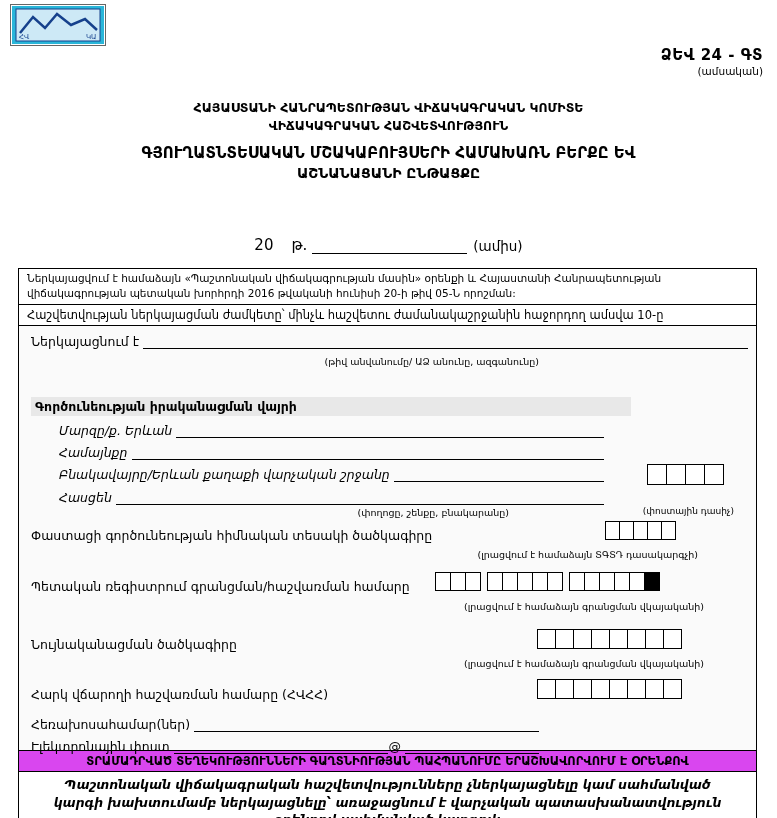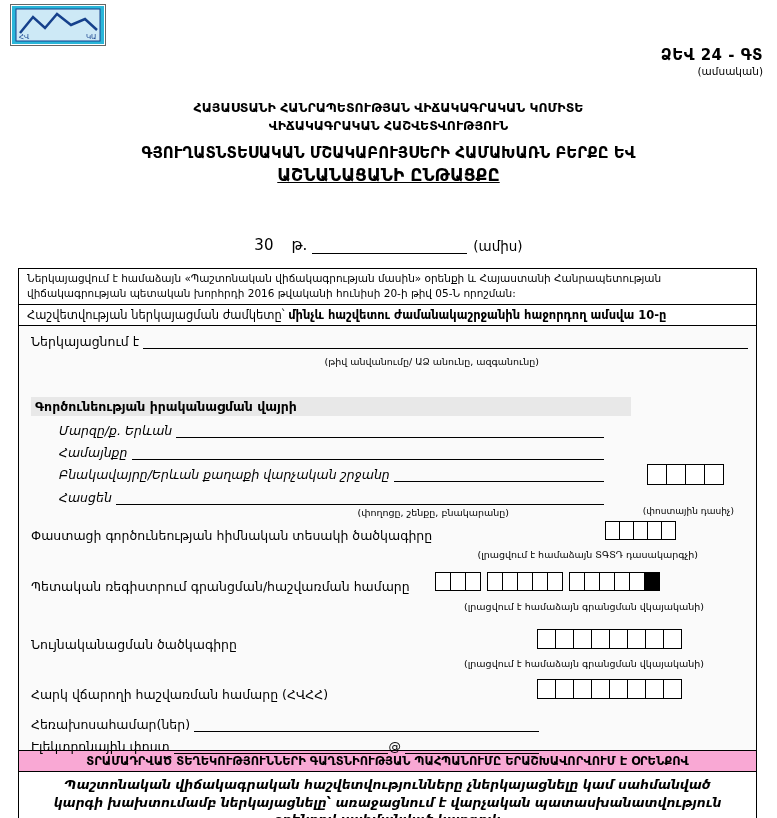--- a/index.html
+++ b/index.html
@@ -8,51 +8,51 @@
   .logo-wrap{position:absolute;top:4px;left:10px;}
 
   .form-code{position:absolute;top:46px;right:14px;text-align:right;}
   .form-code .code{font-size:15px;font-weight:bold;letter-spacing:.5px;}
   .form-code .period{font-size:10.5px;margin-top:1px;}
 
   .head{position:absolute;top:100px;left:0;width:777px;text-align:center;}
   .head .committee{font-size:12.5px;font-weight:bold;}
   .head .report{font-size:12.5px;font-weight:bold;margin-top:3px;}
   .head .title1{font-size:15px;font-weight:bold;margin-top:11px;}
-  .head .title2{font-size:17px;font-weight:bold;margin-top:3px;text-decoration:underline;}
+  .head .title2{font-size:14px;font-weight:bold;margin-top:3px;}
 
   .dateline{position:absolute;top:236px;left:0;width:777px;display:flex;justify-content:center;align-items:flex-end;font-size:15px;}
   .dateline .gap{display:inline-block;width:18px;}
   .dateline .line{display:inline-block;width:155px;border-bottom:1px solid #000;height:1em;margin:0 6px 0 5px;}
   .dateline .month{font-size:13.5px;}
 
   .mainbox{position:absolute;top:268px;left:18px;width:739px;border:1px solid #000;box-sizing:border-box;background:#fff;}
   .row-basis{font-size:10.5px;line-height:1.45;padding:2px 8px 3px;border-bottom:1px solid #000;}
   .row-deadline{font-size:11.5px;padding:3px 8px;border-bottom:1px solid #000;}
-  .row-deadline b{font-weight:bold;}
+  .row-deadline b{font-weight:normal;}
 
   .fields{position:relative;height:424px;background:#fafafa;font-size:12.5px;}
   .frow{position:absolute;display:flex;align-items:flex-end;white-space:nowrap;}
   .flabel{position:absolute;white-space:nowrap;}
   .fill{flex:1;border-bottom:1px solid #000;height:1.05em;margin-left:4px;min-width:20px;}
   .caption{position:absolute;font-size:9.5px;text-align:right;color:#000;}
   .caption.right{text-align:right;}
   .italic{font-style:italic;}
   .hl{background:#e8e8e8;font-weight:bold;padding:2px 4px;box-sizing:border-box;}
 
   .cells{position:absolute;display:flex;gap:6px;}
   .cellgroup{display:flex;}
   .cell{width:17px;height:18px;border:1px solid #000;background:#fff;margin-left:-1px;box-sizing:content-box;}
   .cellgroup .cell:first-child{margin-left:0;}
   .cell.filled{background:#000;}
   [data-name="postal-cells"] .cell{width:18px;height:19px;}
   [data-name="activity-code-cells"] .cell{width:13px;height:17px;}
   [data-name="state-register-cells"] .cell{width:14px;height:17px;}
 
-  .row-conf{border-top:1px solid #000;border-bottom:1px solid #000;text-align:center;font-weight:bold;font-size:11.5px;padding:3px 4px;background:#f9a8d4;}
+  .row-conf{border-top:1px solid #000;border-bottom:1px solid #000;text-align:center;font-weight:bold;font-size:11.5px;padding:3px 4px;background:#d946ef;}
   .warning{font-style:italic;font-weight:bold;text-align:center;font-size:12.5px;padding:4px 26px 5px;line-height:1.4;background:#fff;}
 </style>
 </head>
 <body>
 
 <div class="logo-wrap" data-name="armstat-logo">
   <svg width="96" height="42" viewBox="0 0 96 42" data-name="armstat-chart-logo-icon">
     <rect x="0.5" y="0.5" width="95" height="41" fill="#ffffff" stroke="#666"></rect>
     <rect x="2" y="2" width="92" height="38" fill="#2ab6d9"></rect>
     <rect x="6" y="5" width="84" height="32" fill="#cde9f6" stroke="#16418c"></rect>
@@ -68,21 +68,21 @@
 </div>
 
 <div class="head" data-name="header-block">
   <div class="committee" data-name="committee-name">ՀԱՅԱՍՏԱՆԻ ՀԱՆՐԱՊԵՏՈՒԹՅԱՆ ՎԻՃԱԿԱԳՐԱԿԱՆ ԿՈՄԻՏԵ</div>
   <div class="report" data-name="report-type">ՎԻՃԱԿԱԳՐԱԿԱՆ ՀԱՇՎԵՏՎՈՒԹՅՈՒՆ</div>
   <div class="title1" data-name="form-title-line1">ԳՅՈՒՂԱՏՆՏԵՍԱԿԱՆ ՄՇԱԿԱԲՈՒՅՍԵՐԻ ՀԱՄԱԽԱՌՆ ԲԵՐՔԸ ԵՎ</div>
   <div class="title2" data-name="form-title-line2">ԱՇՆԱՆԱՑԱՆԻ ԸՆԹԱՑՔԸ</div>
 </div>
 
 <div class="dateline" data-name="date-line">
-  <span data-name="year-prefix">30</span>
+  <span data-name="year-prefix">20</span>
   <span class="gap" data-name="year-blank"></span>
   <span data-name="year-suffix">թ.</span>
   <span class="line" data-name="month-input-line"></span>
   <span class="month" data-name="month-label">(ամիս)</span>
 </div>
 
 <div class="mainbox" data-name="form-body">
 
   <div class="row-basis" data-name="legal-basis-row">
     <span data-name="legal-basis-text">Ներկայացվում է համաձայն «Պաշտոնական վիճակագրության մասին» օրենքի և Հայաստանի Հանրապետության վիճակագրության պետական խորհրդի 2016 թվականի հունիսի 20-ի թիվ 05-Ն որոշման:</span>

